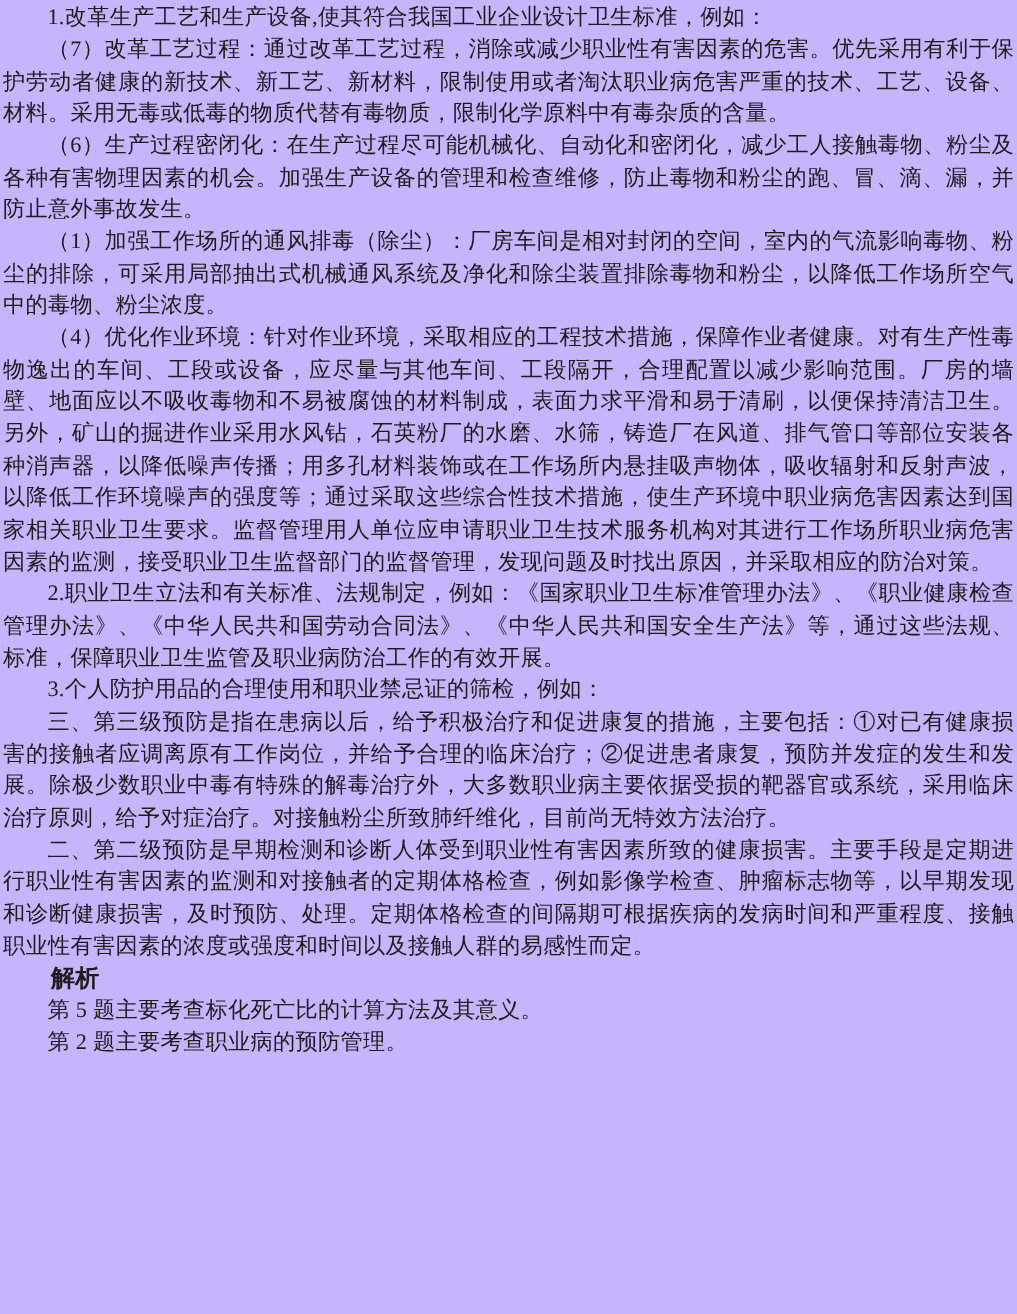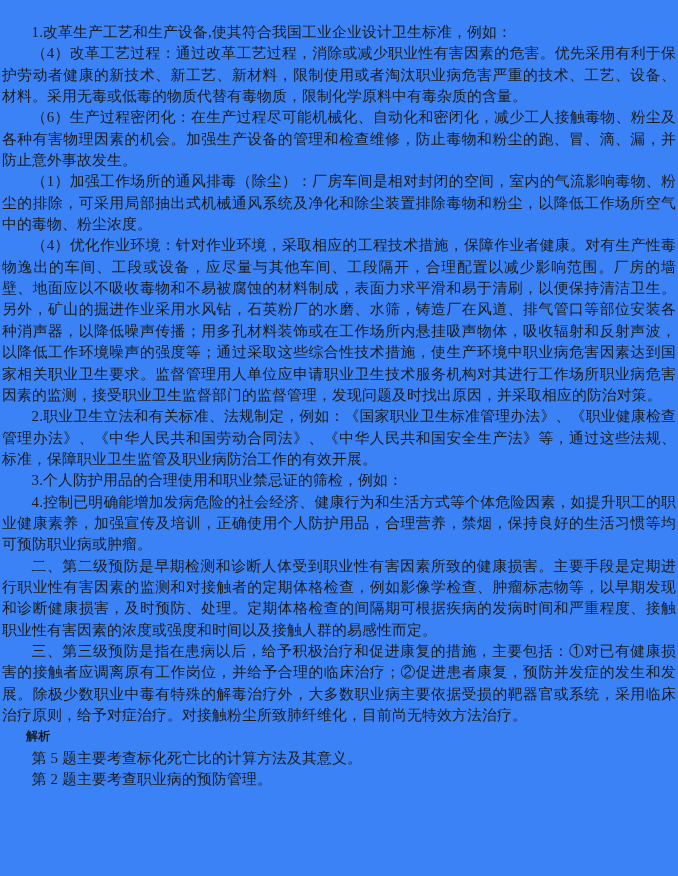--- a/index.html
+++ b/index.html
@@ -9,54 +9,53 @@
   }
   body {
     width: 678px;
     height: 876px;
     overflow: hidden;
   }
   .page {
     box-sizing: border-box;
     width: 678px;
     height: 876px;
-    padding: 22px 2px 0 2px;
-    background: #3b82f6;
+    padding: 2px 2px 0 2px;
+    background: #c4b5fd;
     color: #1c1c1c;
     font-family: "Liberation Serif", "DejaVu Serif", serif;
   }
   .page p {
     margin: 0;
     font-size: 14.8px;
     line-height: 21.35px;
     text-align: justify;
     text-indent: 2em;
     letter-spacing: 0.2px;
     word-break: break-all;
   }
   .page p.heading {
     font-weight: bold;
     text-align: left;
     font-family: "Liberation Sans", "DejaVu Sans", sans-serif;
-    font-size: 12px;
+    font-size: 16px;
   }
   .page p.no-just {
     text-align: left;
   }
 </style>
 </head>
 <body>
 
 <div class="page">
   <p class="no-just">1.改革生产工艺和生产设备,使其符合我国工业企业设计卫生标准，例如：</p>
-  <p>（4）改革工艺过程：通过改革工艺过程，消除或减少职业性有害因素的危害。优先采用有利于保护劳动者健康的新技术、新工艺、新材料，限制使用或者淘汰职业病危害严重的技术、工艺、设备、材料。采用无毒或低毒的物质代替有毒物质，限制化学原料中有毒杂质的含量。</p>
+  <p>（7）改革工艺过程：通过改革工艺过程，消除或减少职业性有害因素的危害。优先采用有利于保护劳动者健康的新技术、新工艺、新材料，限制使用或者淘汰职业病危害严重的技术、工艺、设备、材料。采用无毒或低毒的物质代替有毒物质，限制化学原料中有毒杂质的含量。</p>
   <p>（6）生产过程密闭化：在生产过程尽可能机械化、自动化和密闭化，减少工人接触毒物、粉尘及各种有害物理因素的机会。加强生产设备的管理和检查维修，防止毒物和粉尘的跑、冒、滴、漏，并防止意外事故发生。</p>
   <p>（1）加强工作场所的通风排毒（除尘）：厂房车间是相对封闭的空间，室内的气流影响毒物、粉尘的排除，可采用局部抽出式机械通风系统及净化和除尘装置排除毒物和粉尘，以降低工作场所空气中的毒物、粉尘浓度。</p>
   <p>（4）优化作业环境：针对作业环境，采取相应的工程技术措施，保障作业者健康。对有生产性毒物逸出的车间、工段或设备，应尽量与其他车间、工段隔开，合理配置以减少影响范围。厂房的墙壁、地面应以不吸收毒物和不易被腐蚀的材料制成，表面力求平滑和易于清刷，以便保持清洁卫生。另外，矿山的掘进作业采用水风钻，石英粉厂的水磨、水筛，铸造厂在风道、排气管口等部位安装各种消声器，以降低噪声传播；用多孔材料装饰或在工作场所内悬挂吸声物体，吸收辐射和反射声波，以降低工作环境噪声的强度等；通过采取这些综合性技术措施，使生产环境中职业病危害因素达到国家相关职业卫生要求。监督管理用人单位应申请职业卫生技术服务机构对其进行工作场所职业病危害因素的监测，接受职业卫生监督部门的监督管理，发现问题及时找出原因，并采取相应的防治对策。</p>
   <p>2.职业卫生立法和有关标准、法规制定，例如：《国家职业卫生标准管理办法》、《职业健康检查管理办法》、《中华人民共和国劳动合同法》、《中华人民共和国安全生产法》等，通过这些法规、标准，保障职业卫生监管及职业病防治工作的有效开展。</p>
   <p class="no-just">3.个人防护用品的合理使用和职业禁忌证的筛检，例如：</p>
-  <p>4.控制已明确能增加发病危险的社会经济、健康行为和生活方式等个体危险因素，如提升职工的职业健康素养，加强宣传及培训，正确使用个人防护用品，合理营养，禁烟，保持良好的生活习惯等均可预防职业病或肿瘤。</p>
+  <p>三、第三级预防是指在患病以后，给予积极治疗和促进康复的措施，主要包括：①对已有健康损害的接触者应调离原有工作岗位，并给予合理的临床治疗；②促进患者康复，预防并发症的发生和发展。除极少数职业中毒有特殊的解毒治疗外，大多数职业病主要依据受损的靶器官或系统，采用临床治疗原则，给予对症治疗。对接触粉尘所致肺纤维化，目前尚无特效方法治疗。</p>
   <p>二、第二级预防是早期检测和诊断人体受到职业性有害因素所致的健康损害。主要手段是定期进行职业性有害因素的监测和对接触者的定期体格检查，例如影像学检查、肿瘤标志物等，以早期发现和诊断健康损害，及时预防、处理。定期体格检查的间隔期可根据疾病的发病时间和严重程度、接触职业性有害因素的浓度或强度和时间以及接触人群的易感性而定。</p>
-  <p>三、第三级预防是指在患病以后，给予积极治疗和促进康复的措施，主要包括：①对已有健康损害的接触者应调离原有工作岗位，并给予合理的临床治疗；②促进患者康复，预防并发症的发生和发展。除极少数职业中毒有特殊的解毒治疗外，大多数职业病主要依据受损的靶器官或系统，采用临床治疗原则，给予对症治疗。对接触粉尘所致肺纤维化，目前尚无特效方法治疗。</p>
   <p class="heading">解析</p>
   <p class="no-just">第 5 题主要考查标化死亡比的计算方法及其意义。</p>
   <p class="no-just">第 2 题主要考查职业病的预防管理。</p>
 </div>
 
 </body></html>

